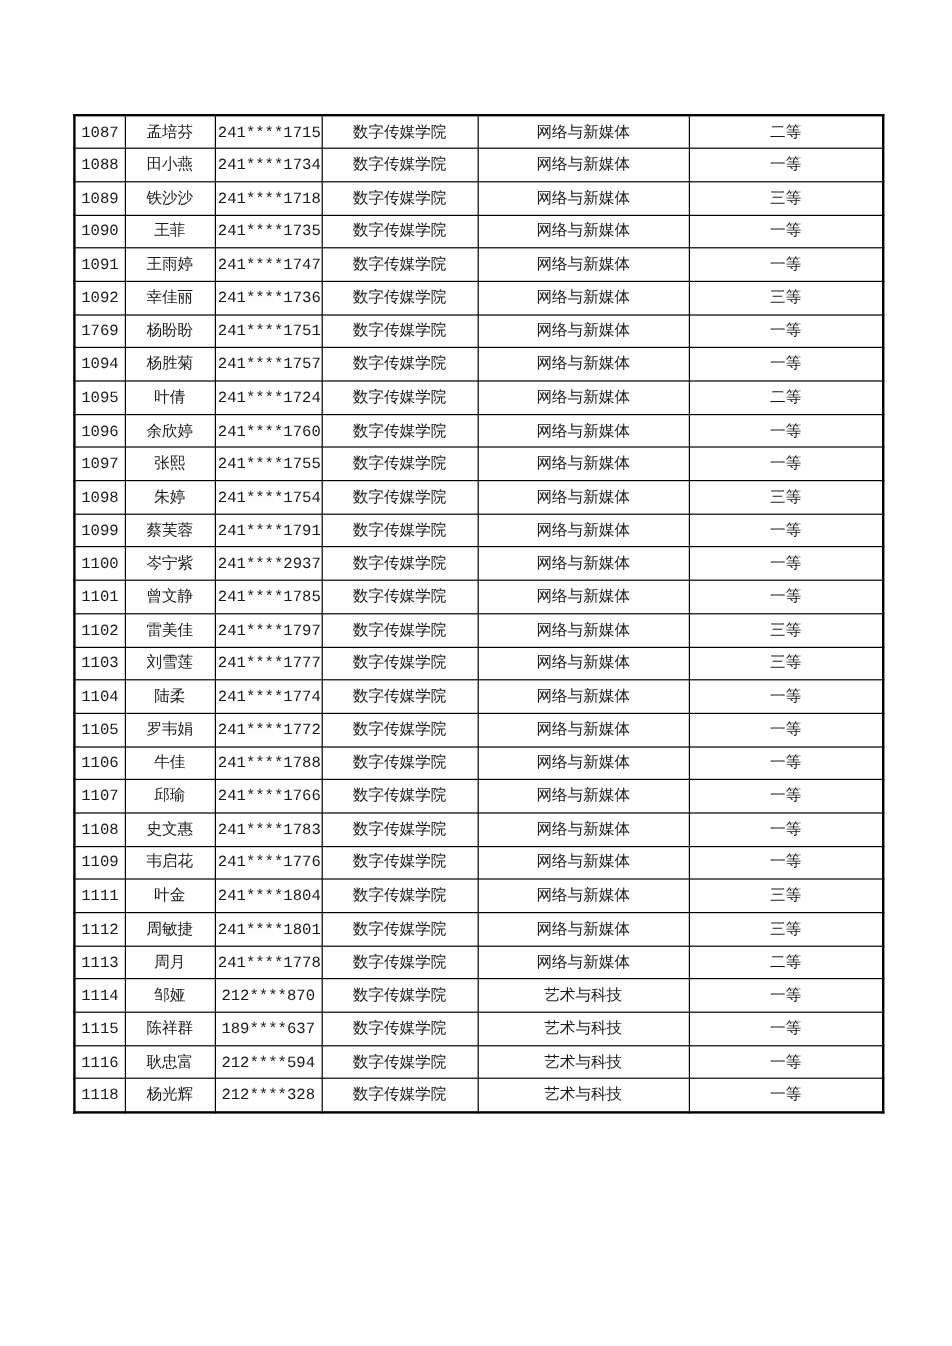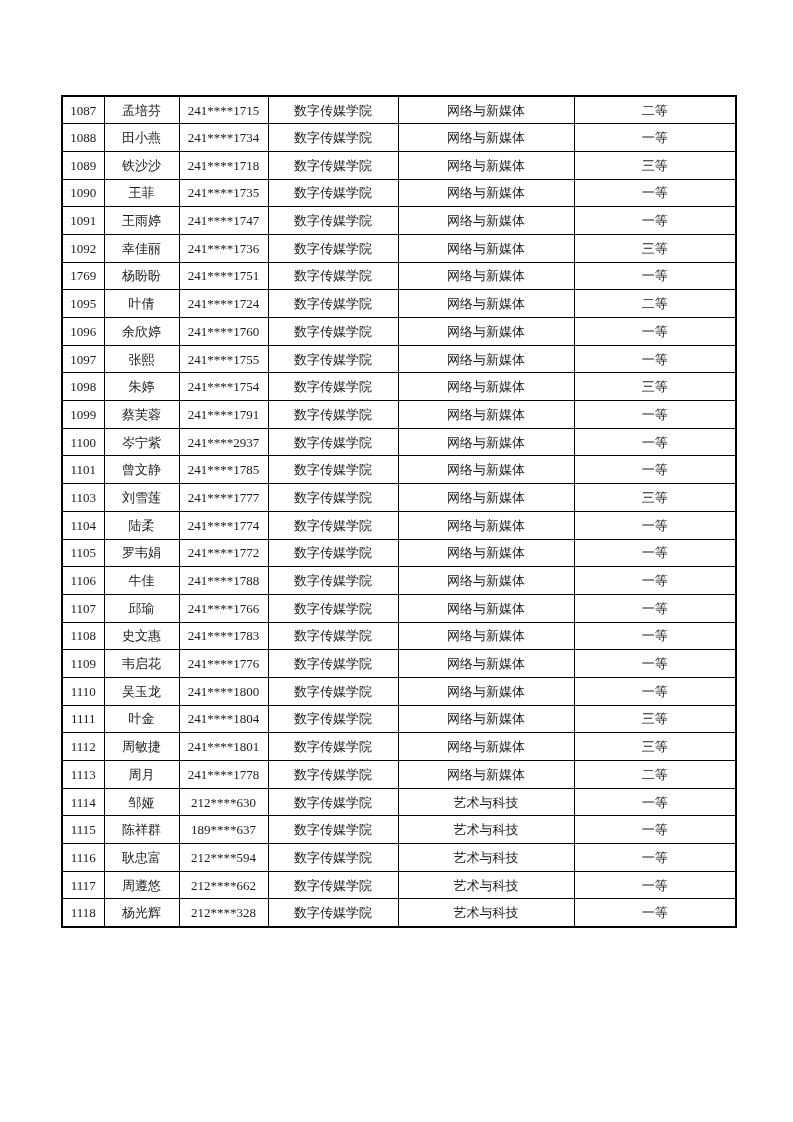--- a/index.html
+++ b/index.html
@@ -11,21 +11,21 @@
   html, body {
     margin: 0;
     padding: 0;
     background: var(--page-bg);
   }
   .page {
     position: relative;
     width: 793px;
     height: 1122px;
     background: var(--page-bg);
-    font-family: Liberation Serif, serif;
+    font-family: Liberation Mono, monospace;
     color: var(--text-color);
     overflow: hidden;
   }
   table.award-table {
     position: absolute;
     left: 61px;
     top: 95px;
     width: 674px;
     border-collapse: collapse;
     table-layout: fixed;
@@ -114,20 +114,28 @@
         </tr>
         <tr>
           <td class="col-id">1769</td>
           <td class="col-name">杨盼盼</td>
           <td class="col-student_no">241****1751</td>
           <td class="col-college">数字传媒学院</td>
           <td class="col-major">网络与新媒体</td>
           <td class="col-award">一等</td>
         </tr>
         <tr>
+          <td class="col-id">1094</td>
+          <td class="col-name">杨胜菊</td>
+          <td class="col-student_no">241****1757</td>
+          <td class="col-college">数字传媒学院</td>
+          <td class="col-major">网络与新媒体</td>
+          <td class="col-award">一等</td>
+        </tr>
+        <tr>
           <td class="col-id">1095</td>
           <td class="col-name">叶倩</td>
           <td class="col-student_no">241****1724</td>
           <td class="col-college">数字传媒学院</td>
           <td class="col-major">网络与新媒体</td>
           <td class="col-award">二等</td>
         </tr>
         <tr>
           <td class="col-id">1096</td>
           <td class="col-name">余欣婷</td>
@@ -170,20 +178,28 @@
         </tr>
         <tr>
           <td class="col-id">1101</td>
           <td class="col-name">曾文静</td>
           <td class="col-student_no">241****1785</td>
           <td class="col-college">数字传媒学院</td>
           <td class="col-major">网络与新媒体</td>
           <td class="col-award">一等</td>
         </tr>
         <tr>
+          <td class="col-id">1102</td>
+          <td class="col-name">雷美佳</td>
+          <td class="col-student_no">241****1797</td>
+          <td class="col-college">数字传媒学院</td>
+          <td class="col-major">网络与新媒体</td>
+          <td class="col-award">三等</td>
+        </tr>
+        <tr>
           <td class="col-id">1103</td>
           <td class="col-name">刘雪莲</td>
           <td class="col-student_no">241****1777</td>
           <td class="col-college">数字传媒学院</td>
           <td class="col-major">网络与新媒体</td>
           <td class="col-award">三等</td>
         </tr>
         <tr>
           <td class="col-id">1104</td>
           <td class="col-name">陆柔</td>
@@ -226,28 +242,20 @@
         </tr>
         <tr>
           <td class="col-id">1109</td>
           <td class="col-name">韦启花</td>
           <td class="col-student_no">241****1776</td>
           <td class="col-college">数字传媒学院</td>
           <td class="col-major">网络与新媒体</td>
           <td class="col-award">一等</td>
         </tr>
         <tr>
-          <td class="col-id">1110</td>
-          <td class="col-name">吴玉龙</td>
-          <td class="col-student_no">241****1800</td>
-          <td class="col-college">数字传媒学院</td>
-          <td class="col-major">网络与新媒体</td>
-          <td class="col-award">一等</td>
-        </tr>
-        <tr>
           <td class="col-id">1111</td>
           <td class="col-name">叶金</td>
           <td class="col-student_no">241****1804</td>
           <td class="col-college">数字传媒学院</td>
           <td class="col-major">网络与新媒体</td>
           <td class="col-award">三等</td>
         </tr>
         <tr>
           <td class="col-id">1112</td>
           <td class="col-name">周敏捷</td>
@@ -260,45 +268,37 @@
           <td class="col-id">1113</td>
           <td class="col-name">周月</td>
           <td class="col-student_no">241****1778</td>
           <td class="col-college">数字传媒学院</td>
           <td class="col-major">网络与新媒体</td>
           <td class="col-award">二等</td>
         </tr>
         <tr>
           <td class="col-id">1114</td>
           <td class="col-name">邹娅</td>
-          <td class="col-student_no">212****630</td>
+          <td class="col-student_no">212****870</td>
           <td class="col-college">数字传媒学院</td>
           <td class="col-major">艺术与科技</td>
           <td class="col-award">一等</td>
         </tr>
         <tr>
           <td class="col-id">1115</td>
           <td class="col-name">陈祥群</td>
           <td class="col-student_no">189****637</td>
           <td class="col-college">数字传媒学院</td>
           <td class="col-major">艺术与科技</td>
           <td class="col-award">一等</td>
         </tr>
         <tr>
           <td class="col-id">1116</td>
           <td class="col-name">耿忠富</td>
           <td class="col-student_no">212****594</td>
-          <td class="col-college">数字传媒学院</td>
-          <td class="col-major">艺术与科技</td>
-          <td class="col-award">一等</td>
-        </tr>
-        <tr>
-          <td class="col-id">1117</td>
-          <td class="col-name">周遵悠</td>
-          <td class="col-student_no">212****662</td>
           <td class="col-college">数字传媒学院</td>
           <td class="col-major">艺术与科技</td>
           <td class="col-award">一等</td>
         </tr>
         <tr>
           <td class="col-id">1118</td>
           <td class="col-name">杨光辉</td>
           <td class="col-student_no">212****328</td>
           <td class="col-college">数字传媒学院</td>
           <td class="col-major">艺术与科技</td>

